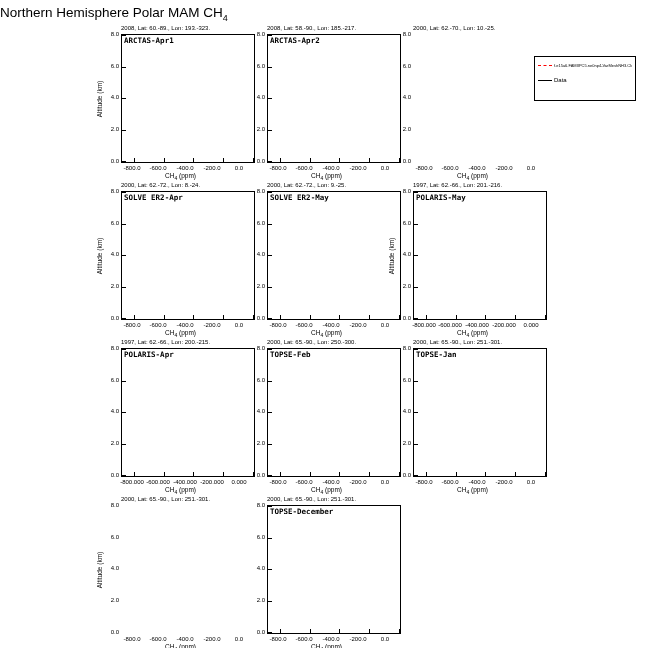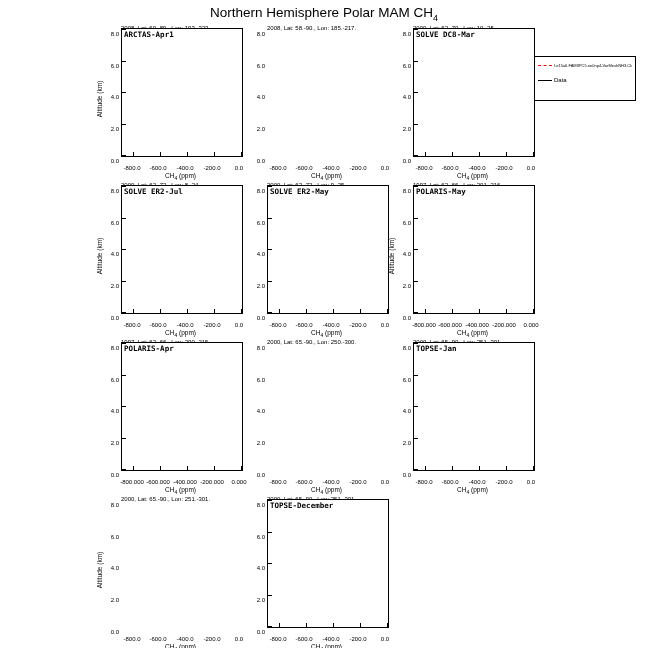--- a/index.html
+++ b/index.html
@@ -2,35 +2,35 @@
 <html><head>
 <meta charset="utf-8">
 <style>
   * { margin:0; padding:0; box-sizing:border-box; }
   html,body { background:#ffffff; }
   .page {
     position:relative; width:648px; height:648px; background:#fff;
     font-family:"Liberation Sans", sans-serif; color:#000; overflow:hidden;
   }
   .main-title {
-    position:absolute; top:5px; left:0; width:100%; text-align:center;
+    position:absolute; top:5px; left:0; width:100%; 
     font-size:13.5px; color:#000;
   }
   .main-title sub { font-size:9px; }
   .grid {
     position:absolute; left:94px; top:24px; width:460px;
     display:flex; flex-wrap:wrap; align-content:flex-start;
   }
   .panel { position:relative; width:146px; height:157px; }
   .phdr {
     position:absolute; left:27px; top:1px; width:121px;
     font-size:6px; white-space:nowrap; letter-spacing:0;
   }
   .pbox {
-    position:absolute; left:27px; top:4px; width:122px; height:129px;
+    position:absolute; left:27px; top:10px; width:134px; height:129px;
     border:1px solid #000; background-color:#fff;
     background-image:
       linear-gradient(#000,#000),linear-gradient(#000,#000),linear-gradient(#000,#000),
       linear-gradient(#000,#000),linear-gradient(#000,#000),
       linear-gradient(#000,#000),linear-gradient(#000,#000),linear-gradient(#000,#000),
       linear-gradient(#000,#000),linear-gradient(#000,#000);
     background-position:
       left 0 top 0, left 0 top 25%, left 0 top 50%, left 0 top 75%, left 0 bottom 0,
       left 9% bottom 0, left 31.75% bottom 0, left 54.5% bottom 0, left 77.25% bottom 0, right 0 bottom 0;
     background-size:
@@ -104,59 +104,59 @@
     </div>
 
     <div class="panel">
       <div class="phdr">2008, Lat: 58.-90., Lon: 185.-217.</div>
 
       <span class="ytick yt0">8.0</span>
       <span class="ytick yt1">6.0</span>
       <span class="ytick yt2">4.0</span>
       <span class="ytick yt3">2.0</span>
       <span class="ytick yt4">0.0</span>
+      <div class="pbox">
+        <div class="ptitle">ARCTAS-Apr2</div>
+      </div>
       <span class="xtick xt0">-800.0</span>
       <span class="xtick xt1">-600.0</span>
       <span class="xtick xt2">-400.0</span>
       <span class="xtick xt3">-200.0</span>
       <span class="xtick xt4">0.0</span>
       <div class="xlab"><span>CH</span><sub>4</sub><span> (ppm)</span></div>
     </div>
 
     <div class="panel">
       <div class="phdr">2000, Lat: 62.-70., Lon: 10.-25.</div>
 
       <span class="ytick yt0">8.0</span>
       <span class="ytick yt1">6.0</span>
       <span class="ytick yt2">4.0</span>
       <span class="ytick yt3">2.0</span>
       <span class="ytick yt4">0.0</span>
-      <div class="pbox">
-        <div class="ptitle">SOLVE DC8-Mar</div>
-      </div>
       <span class="xtick xt0">-800.0</span>
       <span class="xtick xt1">-600.0</span>
       <span class="xtick xt2">-400.0</span>
       <span class="xtick xt3">-200.0</span>
       <span class="xtick xt4">0.0</span>
       <div class="xlab"><span>CH</span><sub>4</sub><span> (ppm)</span></div>
     </div>
 
     <div class="panel">
       <div class="phdr">2000, Lat: 62.-72., Lon: 8.-24.</div>
       <div class="ylab">
         <span>Altitude (km)</span>
       </div>
       <span class="ytick yt0">8.0</span>
       <span class="ytick yt1">6.0</span>
       <span class="ytick yt2">4.0</span>
       <span class="ytick yt3">2.0</span>
       <span class="ytick yt4">0.0</span>
       <div class="pbox">
-        <div class="ptitle">SOLVE ER2-Jul</div>
+        <div class="ptitle">SOLVE ER2-Apr</div>
       </div>
       <span class="xtick xt0">-800.0</span>
       <span class="xtick xt1">-600.0</span>
       <span class="xtick xt2">-400.0</span>
       <span class="xtick xt3">-200.0</span>
       <span class="xtick xt4">0.0</span>
       <div class="xlab"><span>CH</span><sub>4</sub><span> (ppm)</span></div>
     </div>
 
     <div class="panel">
@@ -219,20 +219,23 @@
     </div>
 
     <div class="panel">
       <div class="phdr">2000, Lat: 65.-90., Lon: 250.-300.</div>
 
       <span class="ytick yt0">8.0</span>
       <span class="ytick yt1">6.0</span>
       <span class="ytick yt2">4.0</span>
       <span class="ytick yt3">2.0</span>
       <span class="ytick yt4">0.0</span>
+      <div class="pbox">
+        <div class="ptitle">TOPSE-Feb</div>
+      </div>
       <span class="xtick xt0">-800.0</span>
       <span class="xtick xt1">-600.0</span>
       <span class="xtick xt2">-400.0</span>
       <span class="xtick xt3">-200.0</span>
       <span class="xtick xt4">0.0</span>
       <div class="xlab"><span>CH</span><sub>4</sub><span> (ppm)</span></div>
     </div>
 
     <div class="panel">
       <div class="phdr">2000, Lat: 65.-90., Lon: 251.-301.</div>

